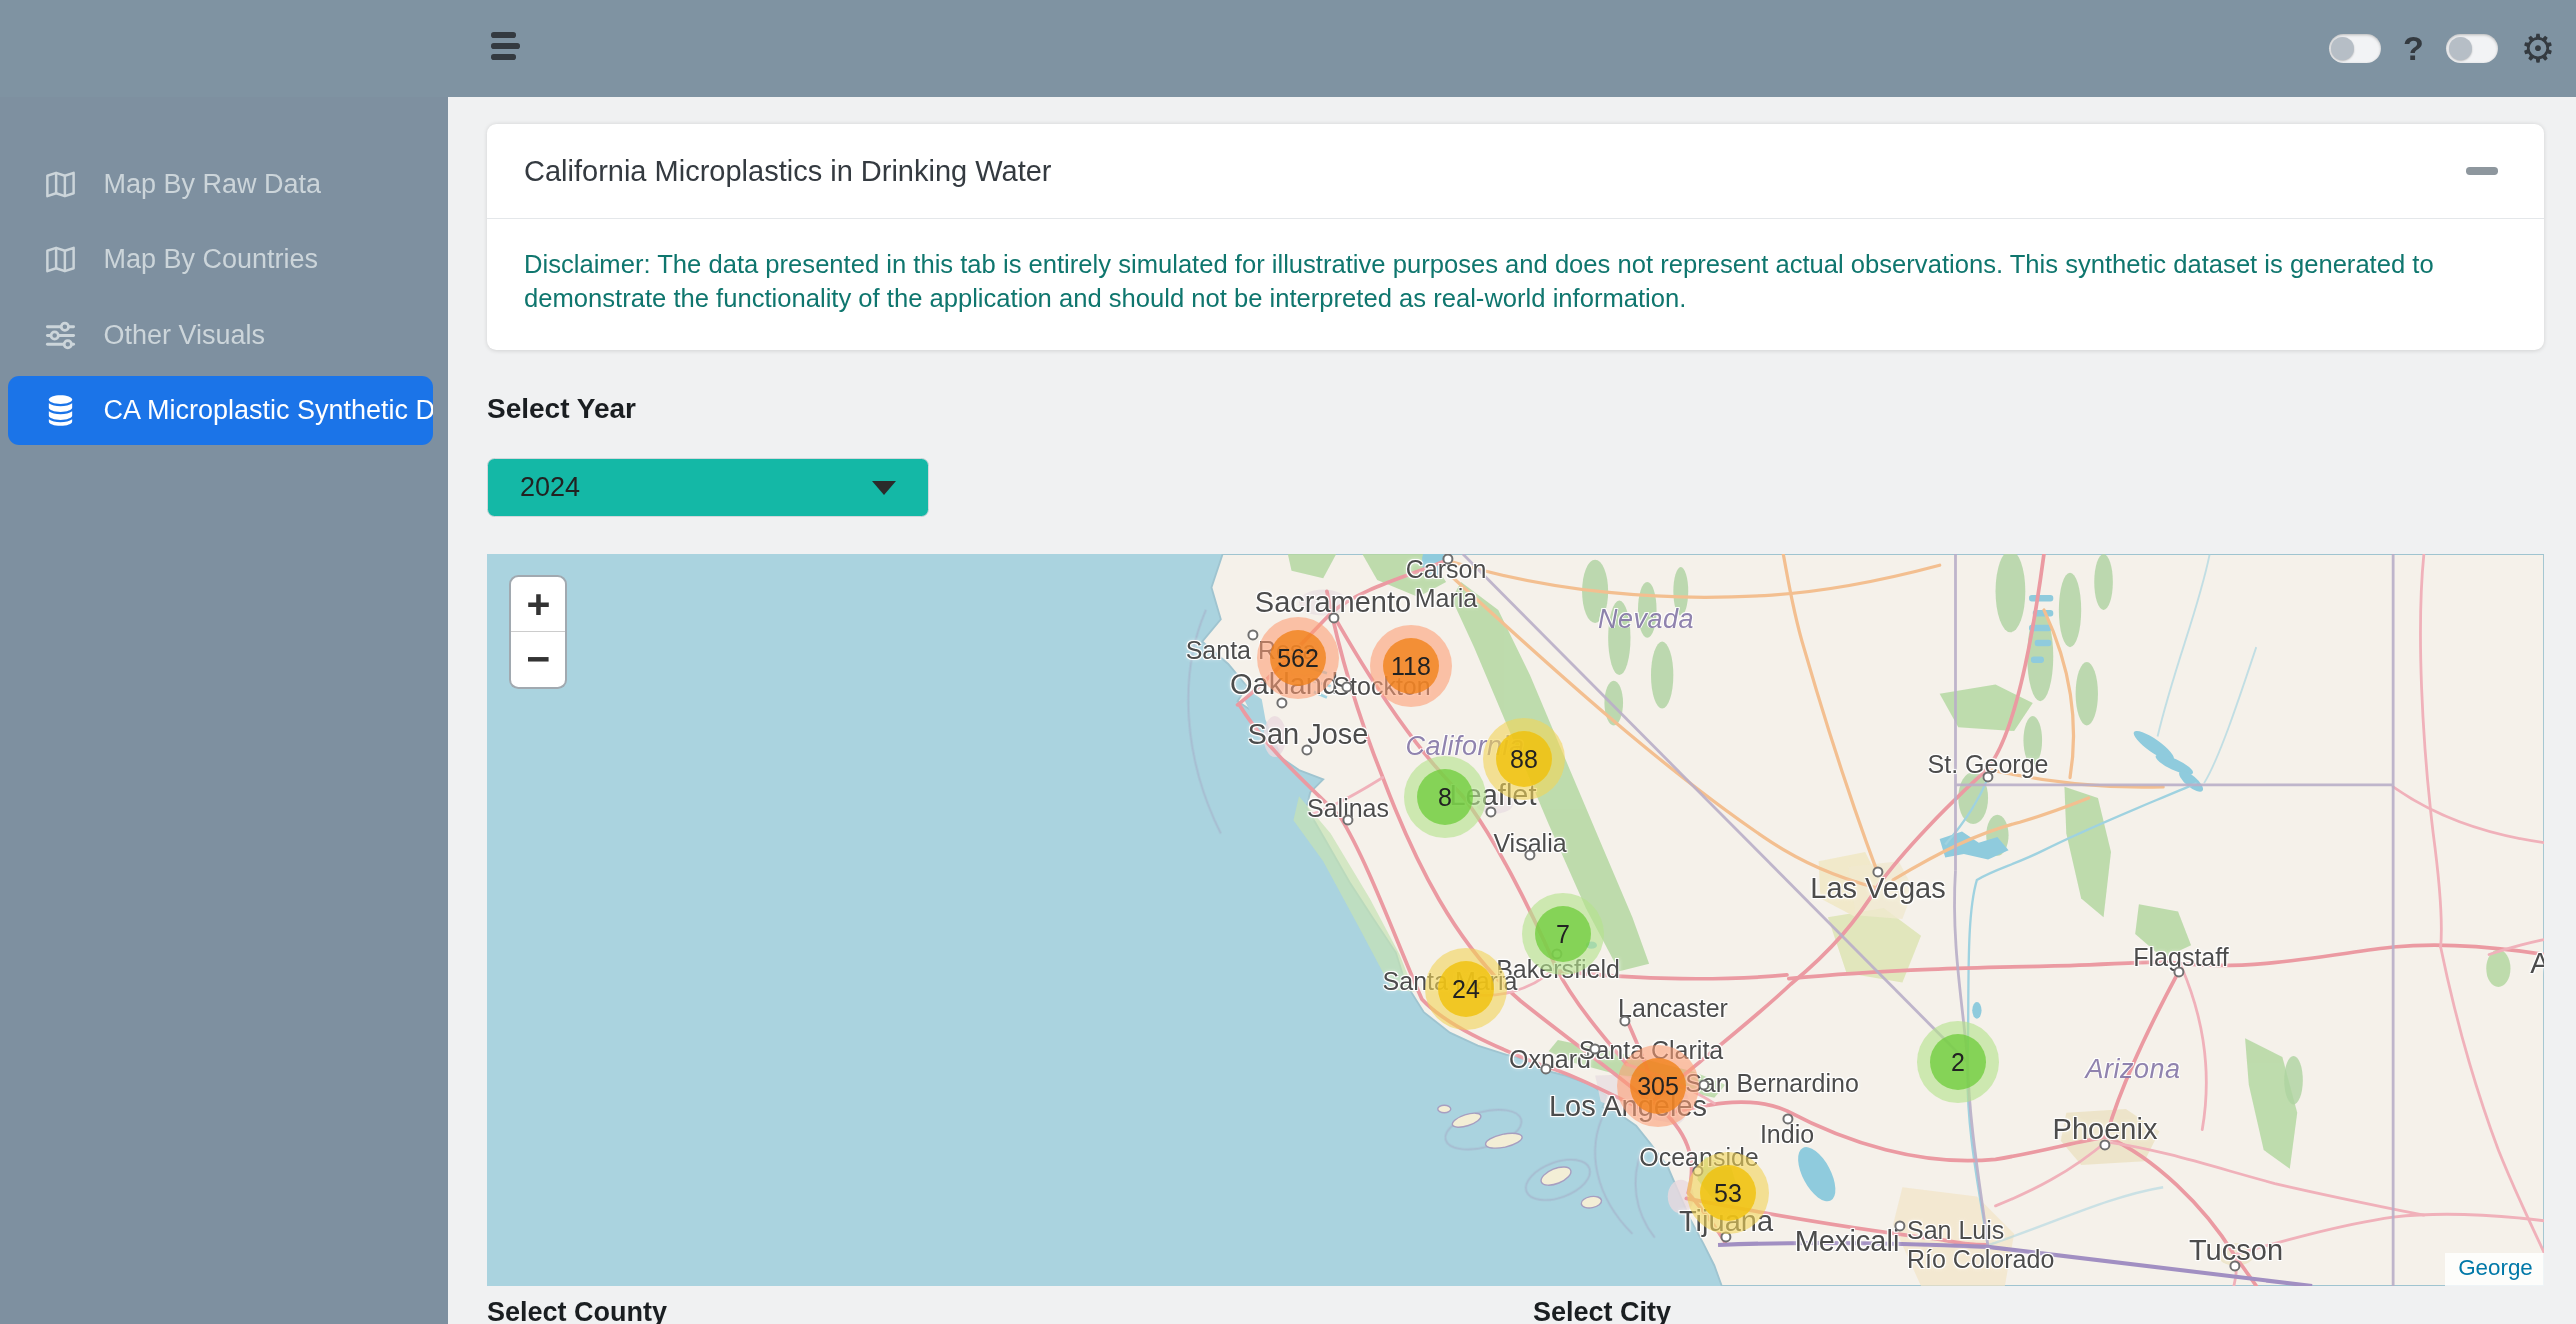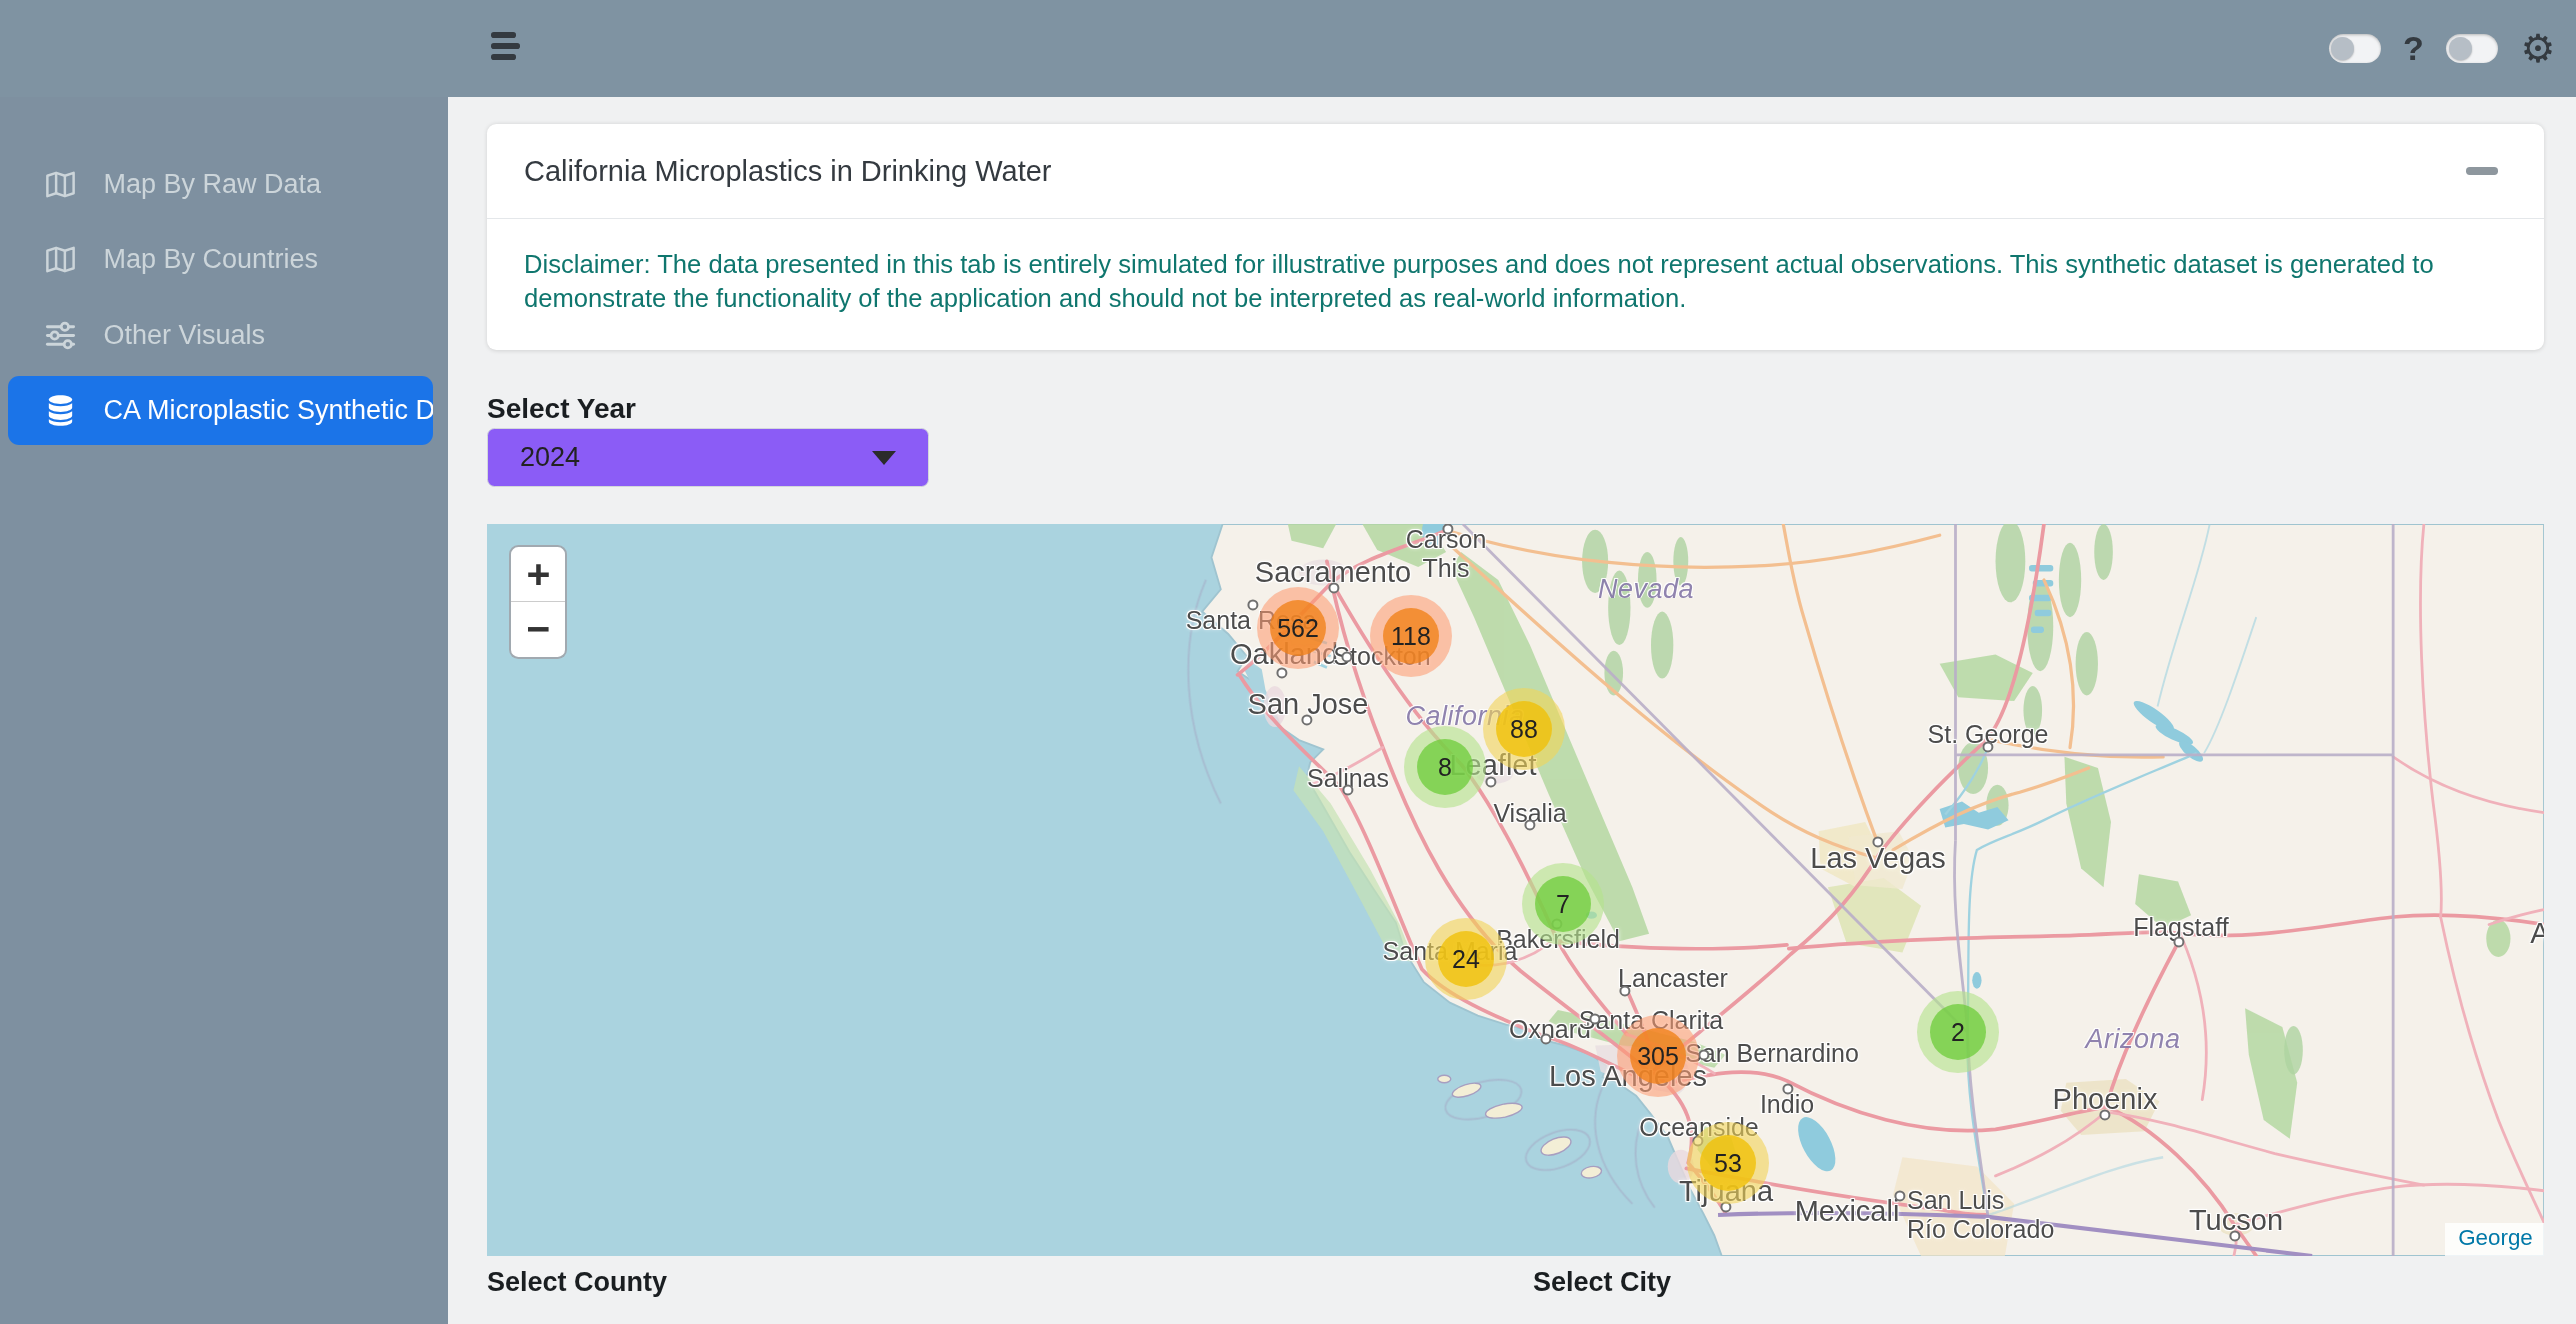--- a/index.html
+++ b/index.html
@@ -35,21 +35,21 @@
     padding:27px 32px 0 39px; overflow:hidden; }
   .card { width:2057px; background:#fff; border-radius:9.3px; box-shadow:0 0.9px 4.7px rgba(0,0,0,.13); }
   .card-header { display:flex; align-items:center; justify-content:space-between;
     padding:0 37px; height:95px; border-bottom:1.9px solid #e4e7ea; }
   .card-title { font-size:29px; color:#343a40; font-weight:500; }
   .collapse-btn { width:50px; height:37px; display:flex; align-items:center; justify-content:center; cursor:pointer; }
   .collapse-btn .bar { width:32px; height:7.5px; border-radius:3.7px; background:#8e979e; }
   .card-body { padding:28px 65px 35px 37px; font-size:25.6px; line-height:34px; color:#0f766e; }
 
   .sel-label { margin-top:43px; font-size:28px; font-weight:700; color:#1a1e21; }
-  .year-select { margin-top:3px; width:442px; height:59px; background:#8b5cf6; border:1.9px solid #d3d7db;
+  .year-select { margin-top:33px; width:442px; height:59px; background:#14b8a6; border:1.9px solid #d3d7db;
     border-radius:7.5px; display:flex; align-items:center; justify-content:space-between;
     padding:16px 32px; cursor:pointer; }
   .year-select .val { font-size:27px; color:#222; }
   .year-select .caret { width:0; height:0; border-left:12px solid transparent;
     border-right:12px solid transparent; border-top:14px solid #2b2b2b; }
 
   
   .map { position:relative; margin-top:37px; width:2057px; height:732px; background:#aad3df; overflow:hidden; }
   .map svg.base { position:absolute; left:0; top:0; }
   .layer { position:absolute; left:0; top:0; width:100%; height:100%; }
@@ -309,21 +309,21 @@
         <path d="M2047 0 L2047 786"></path>
       </g>
 
       <path d="M1322 742 C1420 738 1520 740 1612 744 L1960 786" fill="none" stroke="#a18fc2" stroke-width="4.5"></path>
     </svg>
 
     <div class="layer" id="labels-layer">
         <div class="mlabel lg" style="left: 846px; top: 49px;">Sacramento</div>
         <div class="mdot" style="left: 847px; top: 64px;"></div>
         <div class="mlabel md" style="left: 959px; top: 30px;">Carson
-This</div>
+Maria</div>
         <div class="mdot" style="left: 961px; top: 4.7px;"></div>
         <div class="mlabel md" style="left: 764px; top: 96px;">Santa Rosa</div>
         <div class="mdot" style="left: 766px; top: 81px;"></div>
         <div class="mlabel lg" style="left: 797px; top: 131px;">Oakland</div>
         <div class="mdot" style="left: 795px; top: 149px;"></div>
         <div class="mlabel md" style="left: 895px; top: 132px;">Stockton</div>
         <div class="mdot" style="left: 860px; top: 133px;"></div>
         <div class="mlabel lg" style="left: 821px; top: 181px;">San Jose</div>
         <div class="mdot" style="left: 820px; top: 196px;"></div>
         <div class="mlabel md" style="left: 861px; top: 254px;">Salinas</div>

